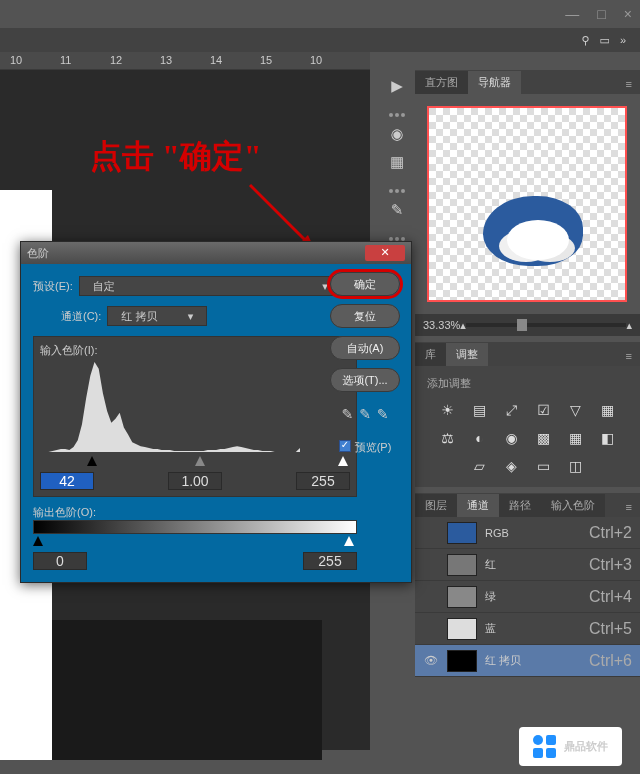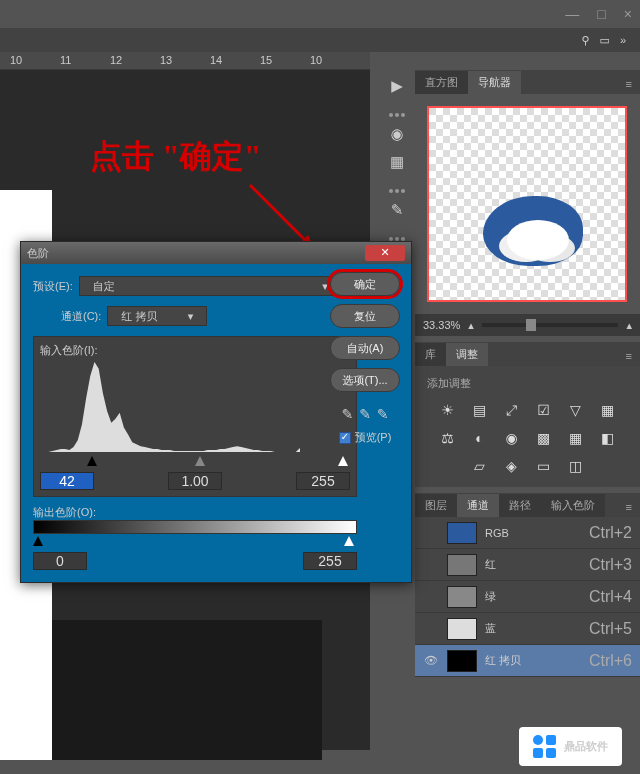--- a/index.html
+++ b/index.html
@@ -21,21 +21,21 @@
 .dots-row b{width:4px;height:4px;background:#999;border-radius:50%;display:block}
 .right-panels{position:absolute;top:70px;left:415px;width:225px}
 .tab-header{display:flex;background:#424242;height:24px;align-items:flex-end}
 .tab{padding:4px 10px;color:#aaa;background:#383838}
 .tab.active{background:#535353;color:#ddd}
 .panel-menu{margin-left:auto;padding:4px 8px;color:#aaa}
 .nav-preview{background:#535353;padding:12px;height:220px}
 .nav-box{width:200px;height:196px;border:2px solid #ff5050;background:repeating-conic-gradient(#fff 0 25%,#ddd 0 50%) 0 0/14px 14px;position:relative}
 .cloud-blob{position:absolute;top:88px;left:54px;width:100px;height:70px;background:#2b5b9e;border-radius:55% 50% 50% 50%/60% 50% 48% 50%}
 .cloud-w{position:absolute;top:112px;left:78px;width:62px;height:40px;background:#fff;border-radius:50%;box-shadow:-12px 6px 0 -4px #f0f0f0,12px 8px 0 -6px #e8e8e8}
-.zoom-bar{height:22px;background:#3a3a3a;display:flex;align-items:center;gap:8px;padding:0 8px}
+.zoom-bar{height:22px;background:#3a3a3a;display:flex;align-items:center;gap:0;padding:0 8px}
 .zoom-track{flex:1;height:4px;background:#2a2a2a;position:relative}
 .zoom-thumb{position:absolute;left:32%;top:-4px;width:10px;height:12px;background:#888}
 .adj-panel{background:#454545;padding:6px}
 .adj-title{color:#aaa;margin:4px 6px}
 .adj-icons{display:flex;flex-wrap:wrap;gap:10px;padding:6px;justify-content:center}
 .adj-icons i{width:22px;height:18px;display:flex;align-items:center;justify-content:center;font-style:normal;color:#ddd;font-size:14px}
 .ch-panel{background:#454545}
 .ch-row{display:flex;align-items:center;height:32px;padding:0 8px;gap:8px;border-bottom:1px solid #3a3a3a}
 .ch-row.sel{background:#5a7aa8}
 .ch-eye{width:16px;text-align:center}
@@ -58,21 +58,21 @@
 .tri.white{border-bottom:10px solid #fff}
 .val-row{display:flex;justify-content:space-between;margin-top:4px}
 .val-in{width:54px;height:18px;background:#3a3a3a;border:1px solid #2a2a2a;text-align:center;color:#ddd;font-size:14px;line-height:17px}
 .val-in.sel{background:#2060c0;color:#fff}
 .grad-out{height:14px;background:linear-gradient(to right,#000,#fff);border:1px solid #333}
 .btn-col{position:absolute;top:8px;right:10px;width:72px;display:flex;flex-direction:column;gap:8px;align-items:center}
 .dlg-btn{width:70px;height:24px;background:#5c5c5c;border:1px solid #3a3a3a;border-radius:12px;color:#eee;text-align:center;line-height:22px;font-size:11px}
 .dlg-btn.ok{outline:3px solid #d40000}
 .eyedrops{display:flex;gap:6px;margin-top:6px}
 .eyedrops span{font-size:14px}
-.chk-row{display:flex;align-items:center;gap:4px;color:#ddd}
+.chk-row{display:flex;align-items:flex-start;gap:4px;margin-top:10px;color:#ddd}
 .chk{width:12px;height:12px;background:#4080d0;border:1px solid #2a5090;position:relative}
 .chk:after{content:"✓";position:absolute;top:-2px;left:1px;color:#fff;font-size:10px}
 .watermark{position:absolute;bottom:8px;right:18px;background:#fff;padding:8px 14px;border-radius:4px;display:flex;align-items:center;gap:8px;color:#333;font-size:18px;font-weight:bold}
 .wm-icon{display:grid;grid-template-columns:repeat(2,10px);gap:3px}
 .wm-icon b{width:10px;height:10px;background:#2090ff;border-radius:2px}
 .wm-icon b:first-child{border-radius:50%}
 .left-inner{width:324px}
 </style>
 </head>
 <body>

